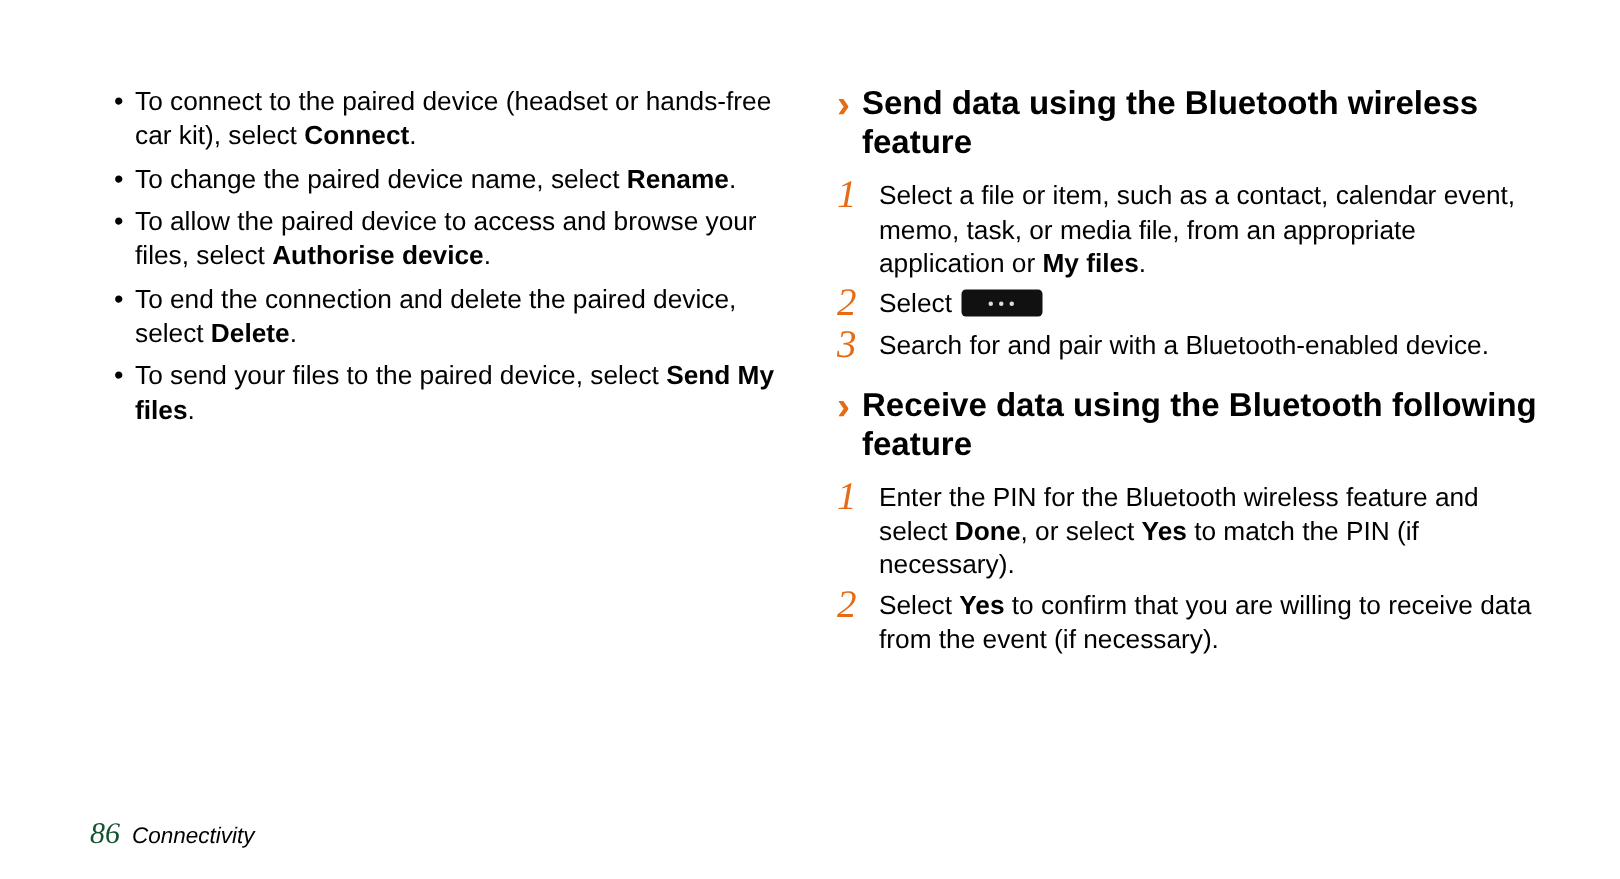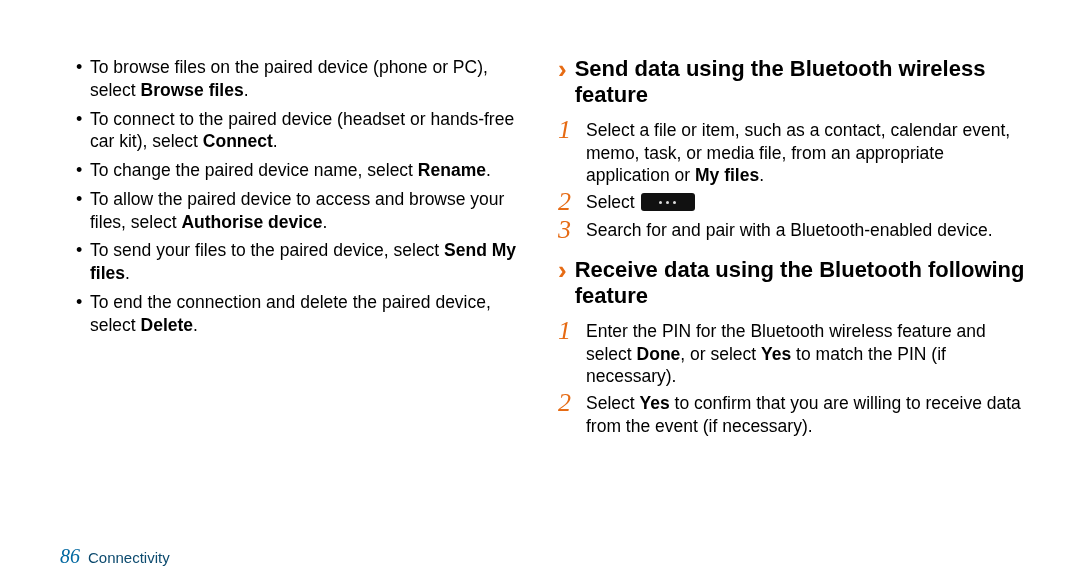--- a/index.html
+++ b/index.html
@@ -127,53 +127,51 @@
     left: 60px;
     bottom: 18px;
     font-size: 15px;
     color: #333;
     display: flex;
     align-items: baseline;
     gap: 8px;
   }
   .footer .pnum {
     font-style: italic;
-    color: #0369a1;
+    color: #14532d;
     font-family: "Times New Roman", serif;
     font-size: 20px;
   }
   .footer .section {
-    color: #0c4a6e;
+    font-style: italic;
+    color: #000000;
   }
 </style>
 </head>
 <body>
 
 <div class="page">
 
   <div class="col col-left">
 
     <ul class="bullets">
       <li>
-        <span>To browse files on the paired device (phone or PC), select </span><span class="b">Browse files</span><span>.</span>
-      </li>
-      <li>
         <span>To connect to the paired device (headset or hands-free car kit), select </span><span class="b">Connect</span><span>.</span>
       </li>
       <li>
         <span>To change the paired device name, select </span><span class="b">Rename</span><span>.</span>
       </li>
       <li>
         <span>To allow the paired device to access and browse your files, select </span><span class="b">Authorise device</span><span>.</span>
       </li>
       <li>
+        <span>To end the connection and delete the paired device, select </span><span class="b">Delete</span><span>.</span>
+      </li>
+      <li>
         <span>To send your files to the paired device, select </span><span class="b">Send My files</span><span>.</span>
-      </li>
-      <li>
-        <span>To end the connection and delete the paired device, select </span><span class="b">Delete</span><span>.</span>
       </li>
     </ul>
   </div>
 
   <div class="col col-right">
 
     <div class="heading">
       <span class="chevron">›</span>
       <span class="htext">Send data using the Bluetooth wireless feature</span>
     </div>

